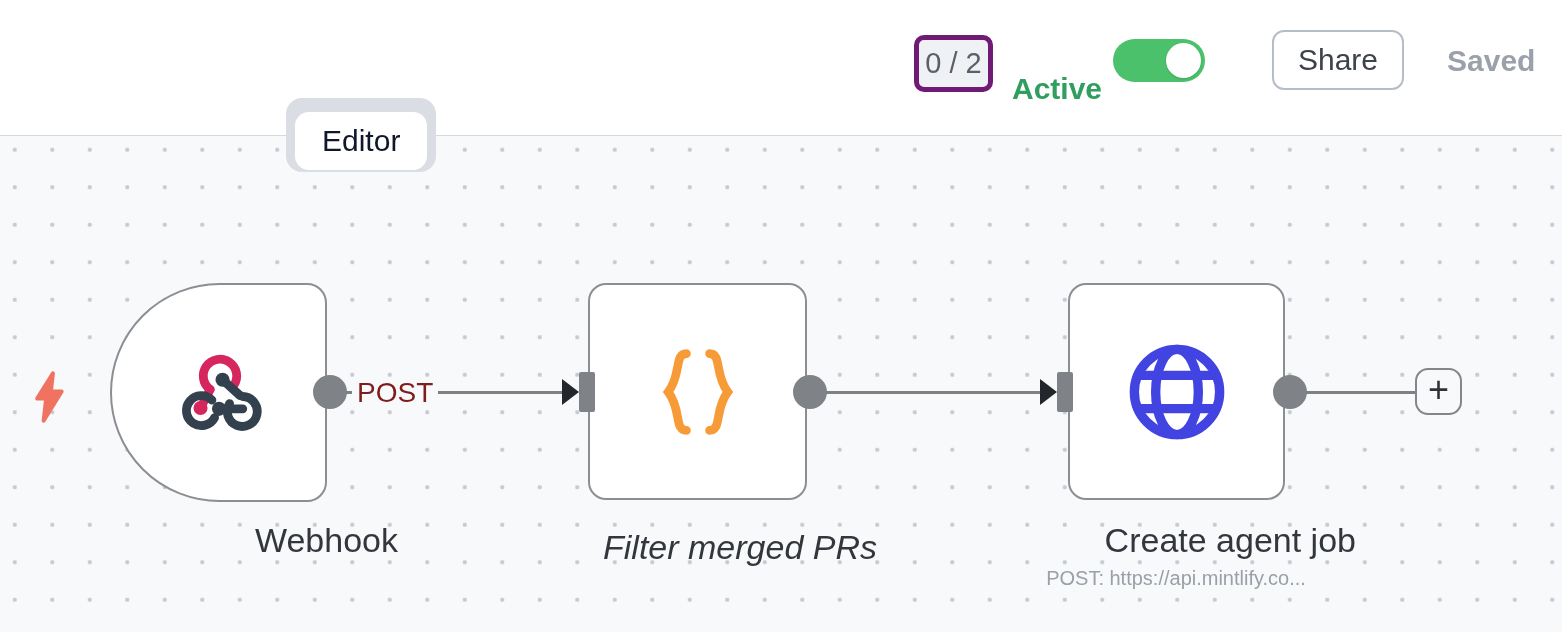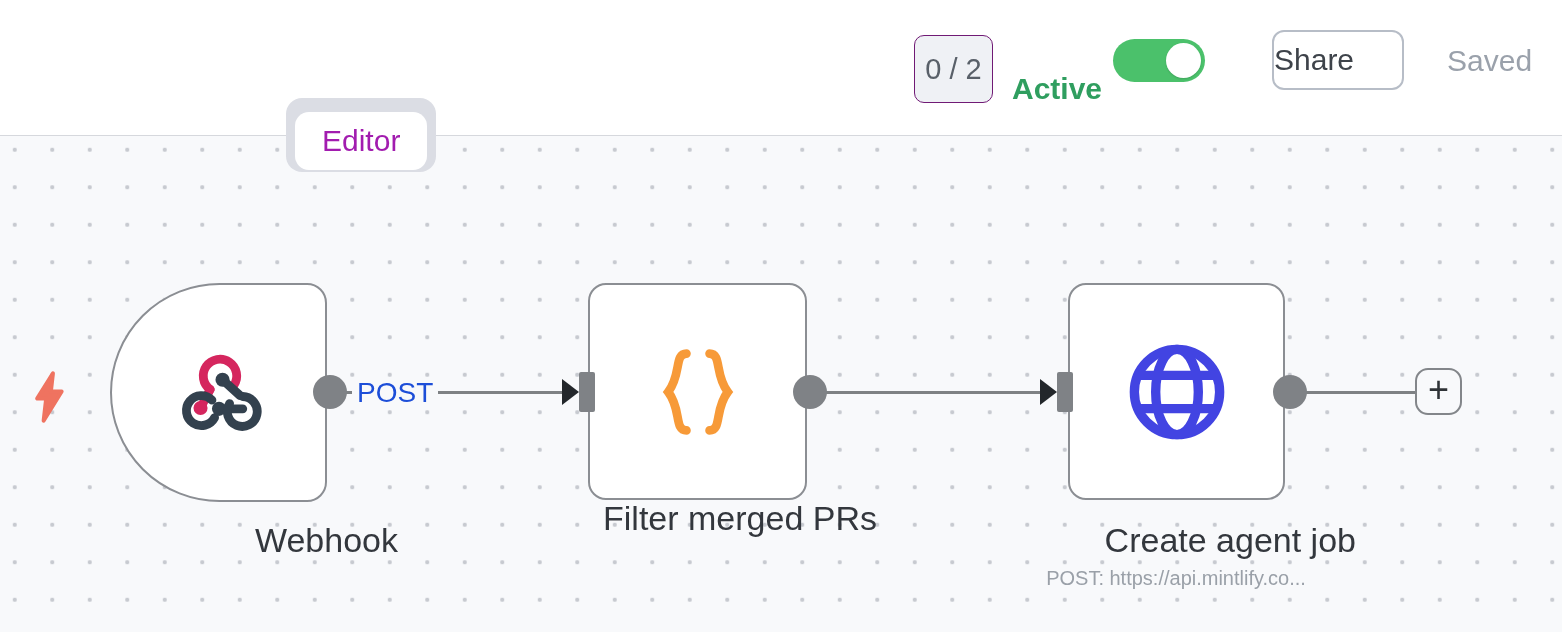--- a/index.html
+++ b/index.html
@@ -3,44 +3,44 @@
 <meta charset="utf-8">
 <style>
   * { margin:0; padding:0; box-sizing:border-box; }
   html,body { width:1562px; height:632px; overflow:hidden;
     font-family:"Liberation Sans","DejaVu Sans",sans-serif; background:#ffffff; }
   #app { position:relative; width:1562px; height:632px; }
 
   
   .topbar { position:absolute; left:0; top:0; width:1562px; height:136px;
     background:#ffffff; border-bottom:1px solid #d6d8dd; z-index:1; }
-  .counter-badge { position:absolute; left:914px; top:35px; width:79px; height:68px;
-    background:#eff1f5; border:1px solid #701a75; border-radius:10px;
+  .counter-badge { position:absolute; left:914px; top:35px; width:79px; height:57px;
+    background:#eff1f5; border:5px solid #701a75; border-radius:10px;
     display:flex; align-items:center; justify-content:center;
     font-size:29px; color:#596069; }
   .active-label { position:absolute; left:1012px; top:61px; transform:translateY(-50%);
     font-size:30px; font-weight:600; color:#2f9e5f;margin-top:28px; }
   .toggle { position:absolute; left:1113px; top:39px; width:92px; height:43px;
     border-radius:22px; background:#4bc16b; cursor:pointer; }
   .toggle-knob { position:absolute; top:4px; right:4px; width:35px; height:35px;
     border-radius:50%; background:#ffffff; box-shadow:0 1px 2px rgba(0,0,0,.15); }
   .share-btn { position:absolute; left:1272px; top:30px; width:132px; height:60px;
     background:#ffffff; border:2px solid #b7bdc7; border-radius:12px;
-    display:flex; align-items:center; 
+    display:flex; align-items:center; justify-content:center;
     font-size:30px; font-weight:500; color:#3e434a; cursor:pointer; }
   .saved-label { position:absolute; left:1447px; top:61px; transform:translateY(-50%);
-    font-size:30px; font-weight:400; color:#9aa1ab; }
+    font-size:30px; font-weight:700; color:#9aa1ab; }
 
   
   .tabs { position:absolute; left:286px; top:98px; height:74px;
     background:#dbdde4; border-radius:16px; display:inline-flex;
     align-items:center; padding:0 9px; z-index:3; }
   .tab { height:58px; border-radius:14px; display:flex; align-items:center;
     padding:0 27px; font-size:30px; color:#6e737b; cursor:pointer; white-space:nowrap; }
-  .tab.active { background:#ffffff; color:#a21caf;margin-top:12px; }
+  .tab.active { background:#ffffff; color:#0f172a;margin-top:12px; }
 
   
   .canvas { position:absolute; left:0; top:136px; width:1562px; height:496px;
     background-color:#f8f9fb;
     background-image:radial-gradient(circle,#c7cad0 1.9px,transparent 2.3px);
     background-size:37.5px 37.5px; background-position:-4px -5px; }
 
   .node { position:absolute; background:#ffffff; border:2.5px solid #8b8e93; z-index:2; }
   .node-webhook { left:110px; top:147px; width:217px; height:219px;
     border-radius:110px 20px 20px 110px; }
@@ -50,21 +50,21 @@
     align-items:center; justify-content:center; }
 
   .conn-line { position:absolute; height:3.5px; background:#7e8184; z-index:1; }
   .out-dot { position:absolute; width:34px; height:34px; border-radius:50%;
     background:#7f8286; z-index:3; }
   .in-rect { position:absolute; width:16px; height:40px; background:#7f8286;
     border-radius:2px; z-index:3; }
   .arrow-head { position:absolute; width:0; height:0;
     border-top:13px solid transparent; border-bottom:13px solid transparent;
     border-left:17px solid #23272b; z-index:2; }
-  .conn-label { position:absolute; font-size:28px; color:#1d4ed8;
+  .conn-label { position:absolute; font-size:28px; color:#7f1d1d;
     background:#f8f9fb; padding:0 5px; z-index:2; }
 
   .node-label { position:absolute; width:360px; text-align:right;
     font-size:34px; font-weight:500; color:#33373d; z-index:2; }
   .node-sublabel { position:absolute; width:440px; text-align:center;
     font-size:20px; font-weight:400; color:#9aa0a8; z-index:2; white-space:nowrap; }
 
   .add-btn { position:absolute; left:1415px; top:232px; width:47px; height:47px;
     border:2.5px solid #83868a; border-radius:13px; background:#f8f9fb;
     display:flex; align-items:center; justify-content:center;
@@ -153,18 +153,18 @@
           </g>
         </svg>
       </div>
     </div>
 
     <div class="out-dot" style="left:1273px; top:239px;"></div>
     <div class="conn-line" style="left:1305px; top:254.5px; width:112px;"></div>
     <div class="add-btn">+</div>
 
     <div class="node-label" style="left:38px; top:385px;">Webhook</div>
-    <div class="node-label" style="left:517px; top:363px;">Filter merged PRs</div>
+    <div class="node-label" style="left:517px; top:392px;font-style:italic;">Filter merged PRs</div>
     <div class="node-label" style="left:996px; top:385px;">Create agent job</div>
     <div class="node-sublabel" style="left:956px; top:431px;">POST: https://api.mintlify.co...</div>
 
   </div>
 </div>
 
 </body></html>

